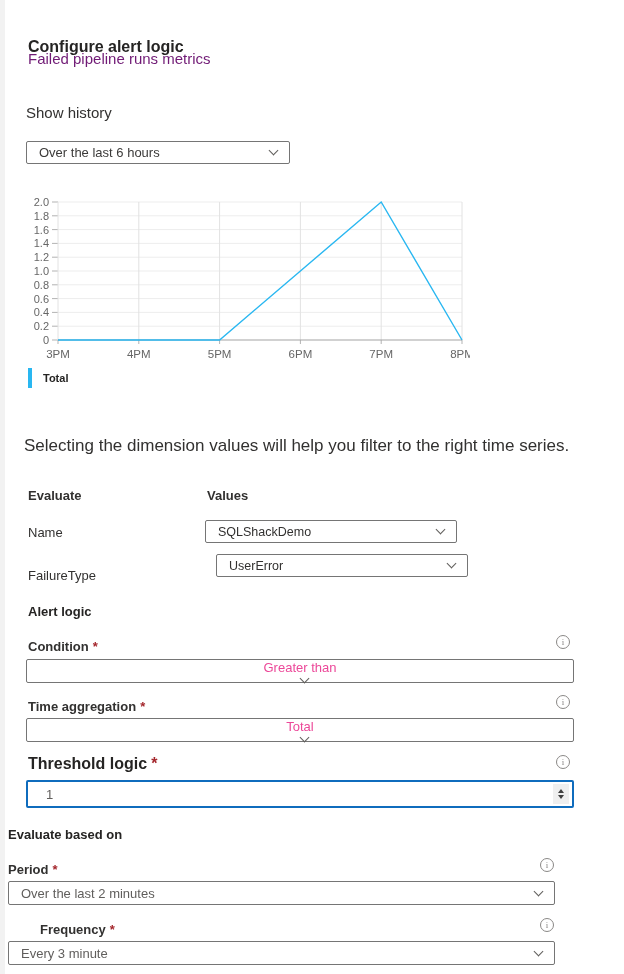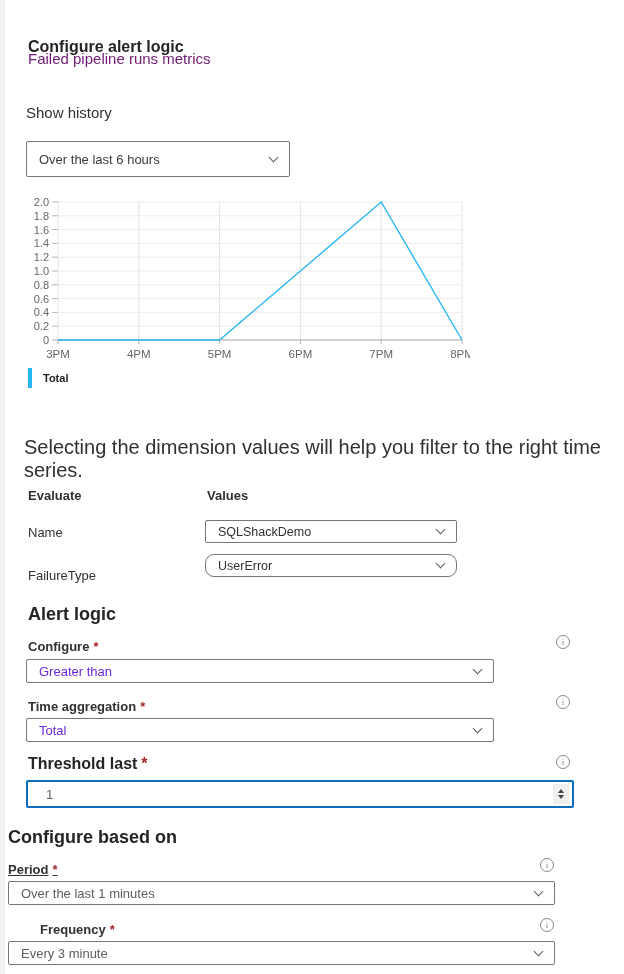--- a/index.html
+++ b/index.html
@@ -19,56 +19,56 @@
     border:1px solid #757575; border-radius:2px; background:#fff;
     display:flex; align-items:center; justify-content:space-between;
     padding:0 12px; font-size:13px; color:#3b3a39; cursor:pointer;
   }
   .dd span.val { white-space:nowrap; overflow:hidden; }
   .chev {
     width:7px; height:7px; flex:0 0 auto; margin-left:8px; margin-top:-4px;
     border-right:1.4px solid #605e5c; border-bottom:1.4px solid #605e5c;
     transform:rotate(45deg);
   }
-  .dd-show-history { left:26px; top:141px; width:264px; height:36px; }
+  .dd-show-history { left:26px; top:141px; width:264px; height:23px; }
   .dd-dim { width:252px; height:23px; font-size:12.5px; color:#323130; }
   .dd-name { left:205px; top:520px; }
-  .dd-failuretype { left:205px; top:554px;border-radius:9px; }
-  .dd-wide { left:26px; width:468px; height:24px; color:#6d28d9; }
+  .dd-failuretype { left:216px; top:554px; }
+  .dd-wide { left:26px; width:548px; height:24px; color:#ec4899;flex-direction:column; }
   .dd-condition { top:659px; }
   .dd-timeagg { top:718px; }
   .dd-eval { left:8px; width:547px; height:24px; color:#605e5c; }
   .dd-period { top:881px; }
   .dd-frequency { top:941px; }
 
   #chart { left:0; top:196px; width:470px; height:172px; }
   #chart text { font-family:"Liberation Sans", sans-serif; }
 
   .legend { left:28px; top:368px; display:flex; align-items:center; height:20px; }
   .legend-bar { width:4px; height:20px; background:#29b7f1; display:inline-block; }
   .legend-label { font-size:11px; font-weight:700; color:#252423; margin-left:11px; }
 
-  .hint { left:24px; top:436px; font-size:20px; color:#323130; }
+  .hint { left:24px; top:436px; font-size:17px; color:#323130; }
 
   .col-head { font-size:13px; font-weight:600; color:#323130; }
   .col-dimension { left:28px; top:488px; }
   .col-values { left:207px; top:488px; }
   .dim-label { font-size:13px; color:#323130; }
   .dim-name { left:28px; top:525px; }
   .dim-failuretype { left:28px; top:559px;margin-top:9px; }
 
-  .h2 { font-size:18px; font-weight:700; color:#252423; }
+  .h2 { font-size:13px; font-weight:700; color:#252423; }
   .h-alert { left:28px; top:604px; }
   .h-eval { left:8px; top:827px; }
 
   .flabel { font-size:13px; font-weight:600; color:#323130; }
   .l-condition { left:28px; top:639px; }
   .l-timeagg { left:28px; top:699px; }
   .l-threshold { left:28px; top:755px; font-size:16px; color:#252423; }
-  .l-period { left:8px; top:862px;text-decoration:underline; }
+  .l-period { left:8px; top:862px; }
   .l-frequency { left:8px; top:922px;margin-left:32px; }
   .req { color:#a4262c; margin-left:4px; font-weight:600; }
 
   .info {
     width:14px; height:14px; border:1px solid #8a8886; border-radius:50%;
     color:#8a8886; font-size:9px; line-height:12px; text-align:center;
     font-family:"Liberation Serif", serif; cursor:pointer; background:#fff;
   }
   .info::before { content:"i"; }
   .i-condition { left:556px; top:635px; }
@@ -179,55 +179,55 @@
 
 <div class="abs dim-label dim-failuretype">FailureType</div>
 <div class="abs dd dd-dim dd-failuretype">
   <span class="val">UserError</span>
   <span class="chev"></span>
 </div>
 
 <div class="abs h2 h-alert">Alert logic</div>
 
 <div class="abs flabel l-condition">
-  <span>Configure</span><span class="req">*</span>
+  <span>Condition</span><span class="req">*</span>
 </div>
 <div class="abs info i-condition"></div>
 <div class="abs dd dd-wide dd-condition">
   <span class="val">Greater than</span>
   <span class="chev"></span>
 </div>
 
 <div class="abs flabel l-timeagg">
   <span>Time aggregation</span><span class="req">*</span>
 </div>
 <div class="abs info i-timeagg"></div>
 <div class="abs dd dd-wide dd-timeagg">
   <span class="val">Total</span>
   <span class="chev"></span>
 </div>
 
 <div class="abs flabel l-threshold">
-  <span>Threshold last</span><span class="req">*</span>
+  <span>Threshold logic</span><span class="req">*</span>
 </div>
 <div class="abs info i-threshold"></div>
 <input type="text" class="abs threshold-input" value="1" style="">
 <div class="abs spinner">
   <span class="tri-up"></span>
   <span class="tri-down"></span>
 </div>
 
-<div class="abs h2 h-eval">Configure based on</div>
+<div class="abs h2 h-eval">Evaluate based on</div>
 
 <div class="abs flabel l-period">
   <span>Period</span><span class="req">*</span>
 </div>
 <div class="abs info i-period"></div>
 <div class="abs dd dd-eval dd-period">
-  <span class="val">Over the last 1 minutes</span>
+  <span class="val">Over the last 2 minutes</span>
   <span class="chev"></span>
 </div>
 
 <div class="abs flabel l-frequency">
   <span>Frequency</span><span class="req">*</span>
 </div>
 <div class="abs info i-frequency"></div>
 <div class="abs dd dd-eval dd-frequency">
   <span class="val">Every 3 minute</span>
   <span class="chev"></span>

